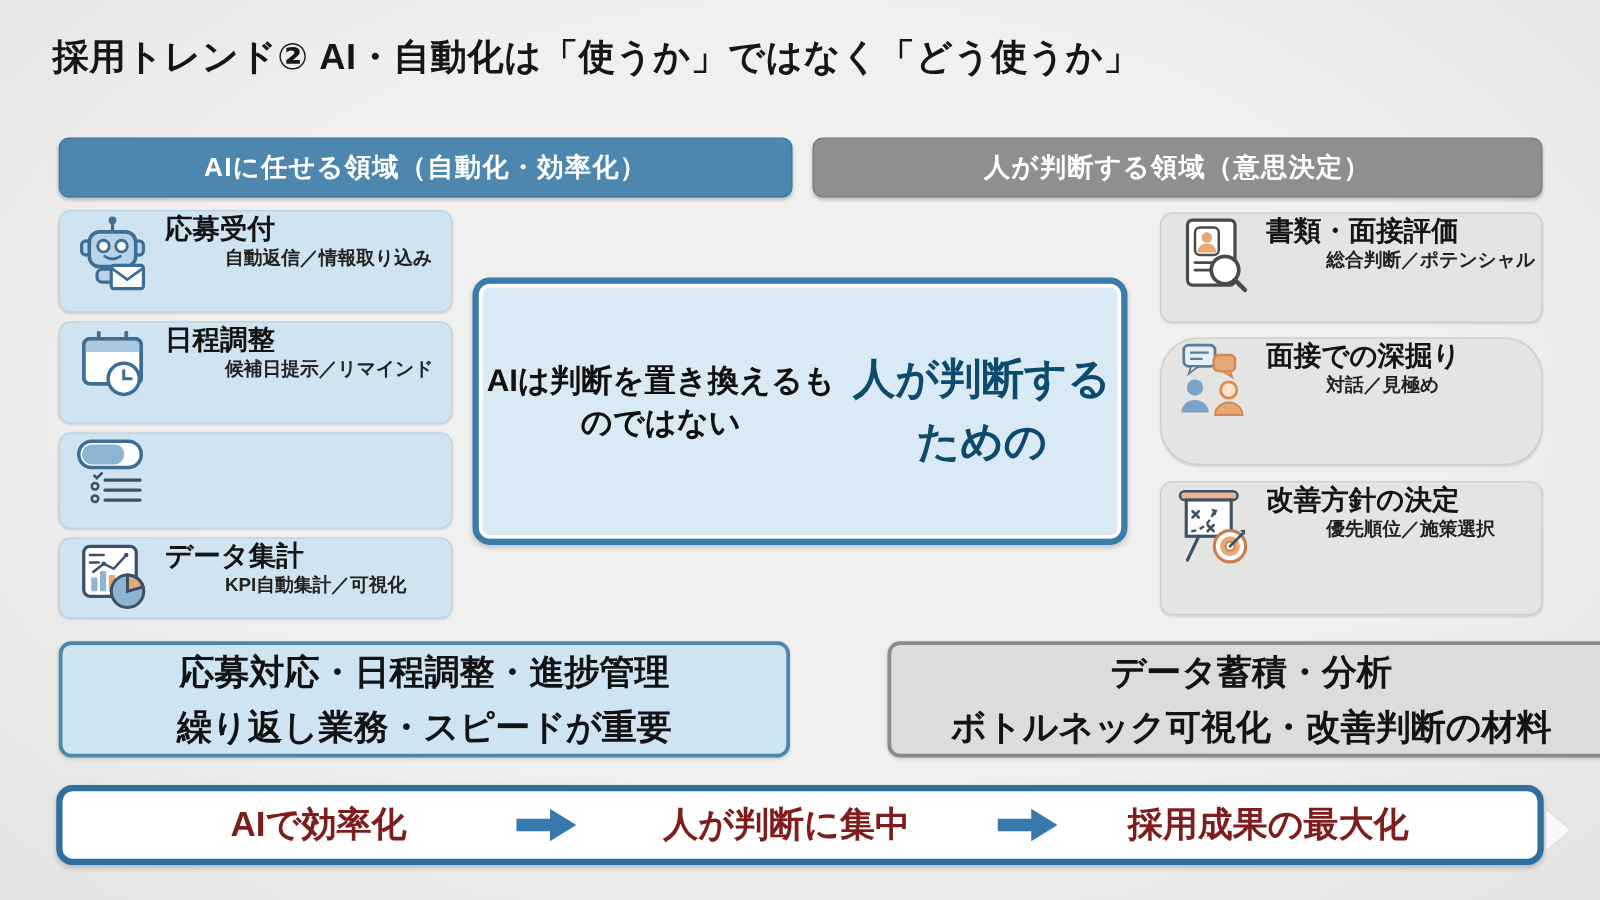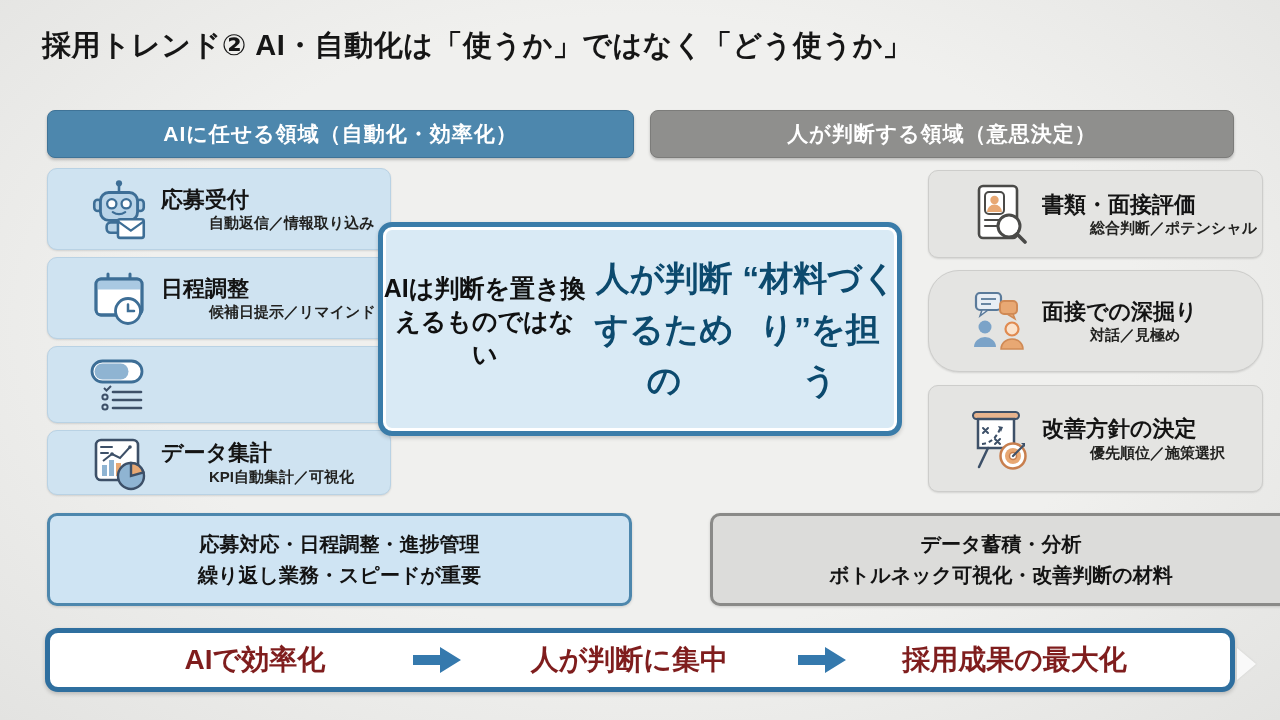--- a/index.html
+++ b/index.html
@@ -20,23 +20,22 @@
   .hdr{
     position:absolute;top:110px;height:46px;border-radius:8px;
     display:flex;align-items:center;justify-content:center;
     color:#ffffff;font-size:21px;font-weight:bold;letter-spacing:1px;
     box-shadow:0 2px 3px rgba(0,0,0,.22);
   }
   .hdr-ai{left:47px;width:585px;background:#4d87ad;border:1px solid #3f7397;}
   .hdr-human{left:650px;width:582px;background:#8f8f8d;border:1px solid #7c7c7a;}
 
   .card{
-    position:absolute;border-radius:10px;display:flex;align-items:center;
+    position:absolute;border-radius:10px;display:flex;align-items:flex-start;
     box-shadow:0 1px 2px rgba(0,0,0,.12);
-    padding-left:29px;
   }
   .card-blue{left:47px;width:313px;background:#cfe3f1;border:1px solid #b9d2e4;}
   .card-gray{left:928px;width:304px;background:#e4e4e2;border:1px solid #cdcdcb;}
   .c1{top:168px;height:80px;}
   .c2{top:257px;height:80px;}
   .c3{top:346px;height:75px;}
   .c4{top:430px;height:63px;}
   .r1{top:170px;height:86px;}
   .r2{top:270px;height:100px;border-radius:31px;}
   .r3{top:385px;height:105px;}
@@ -53,21 +52,21 @@
     box-shadow:inset 0 0 0 3px #ffffff,0 2px 4px rgba(0,0,0,.18);
     display:flex;align-items:center;justify-content:center;
     box-sizing:border-box;text-align:center;
   }
   .center-line1{font-size:25px;font-weight:bold;margin:0 0 16px 0;color:#101010;}
   .center-line2,.center-line3{font-size:34px;font-weight:bold;line-height:1.5;color:#0c4a6e;}
 
   .summary{
     position:absolute;top:513px;height:93px;border-radius:10px;
     display:flex;flex-direction:column;align-items:center;justify-content:center;
-    font-size:20px;font-weight:bold;line-height:1.55;text-align:center;
+    font-size:28px;font-weight:bold;line-height:1.55;text-align:center;
     box-sizing:border-box;box-shadow:0 1px 3px rgba(0,0,0,.15);color:#131313;
   }
   .summary-ai{left:47px;width:585px;background:#cfe4f3;border:3px solid #4d87ad;}
   .summary-human{left:670px;width:582px;background:#dcdcda;border:3px solid #8a8a88;margin-left:40px;}
 
   .flow{
     position:absolute;left:45px;top:628px;width:1190px;height:64px;
     background:#ffffff;border:5px solid #2f6f9f;border-radius:13px;
     box-sizing:border-box;display:flex;align-items:center;
     padding:0 55px;box-shadow:0 2px 4px rgba(0,0,0,.2);
@@ -172,21 +171,20 @@
     </span>
     <div class="txt">
       <div class="card-title">データ集計</div>
       <div class="card-sub">KPI自動集計／可視化</div>
     </div>
   </div>
 
   <div class="center-box">
     <div class="center-line1">AIは判断を置き換えるものではない</div>
     <div class="center-line2">人が判断するための</div>
-    <div class="center-line3">“材料づくり”を担う</div>
   </div>
 
   <div class="card card-gray r1">
     <span class="icon">
       <svg width="62" height="66" viewBox="0 0 62 66">
         <rect x="10" y="5" width="38" height="52" rx="4" fill="#ffffff" stroke="#4a4a48" stroke-width="2.6"></rect>
         <rect x="16" y="11" width="19" height="22" rx="4" fill="#ffffff" stroke="#4a4a48" stroke-width="2"></rect>
         <circle cx="25.5" cy="19" r="4.2" fill="#e8a873"></circle>
         <path d="M18 31 a7.5 7.5 0 0 1 15 0 z" fill="#e8a873"></path>
         <line x1="16" y1="39" x2="31" y2="39" stroke="#4a4a48" stroke-width="2.2" stroke-linecap="round"></line>

